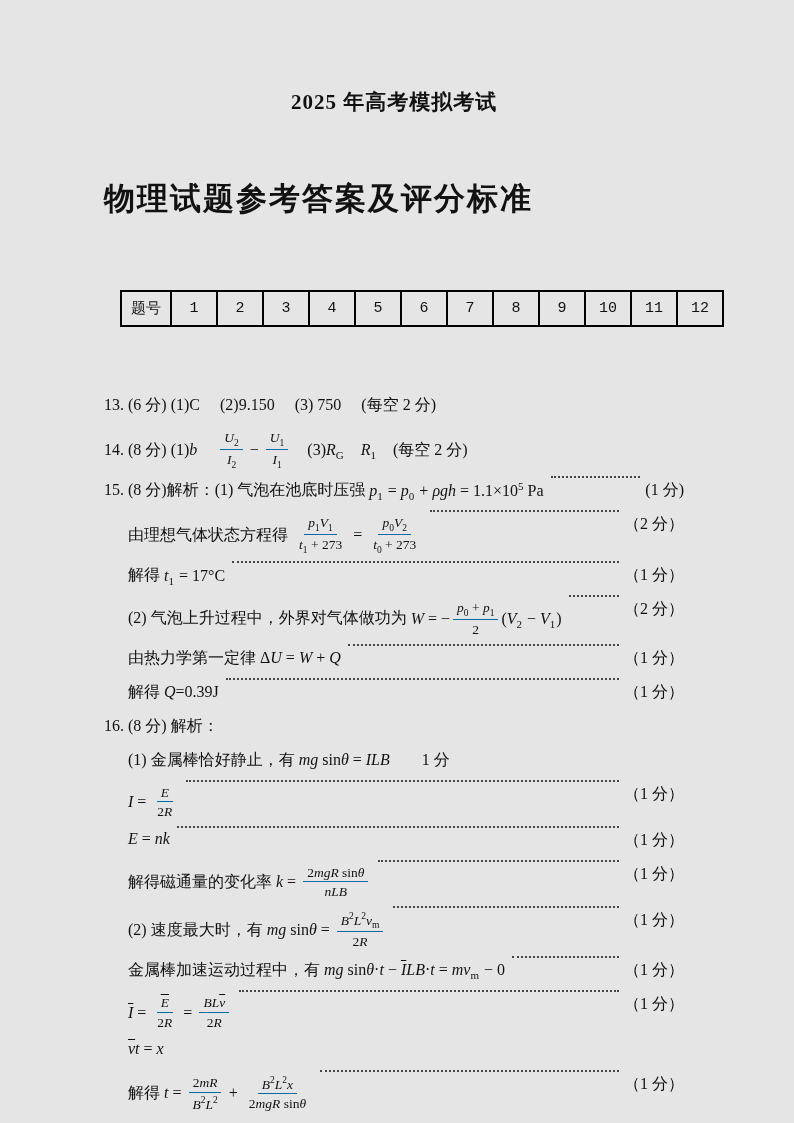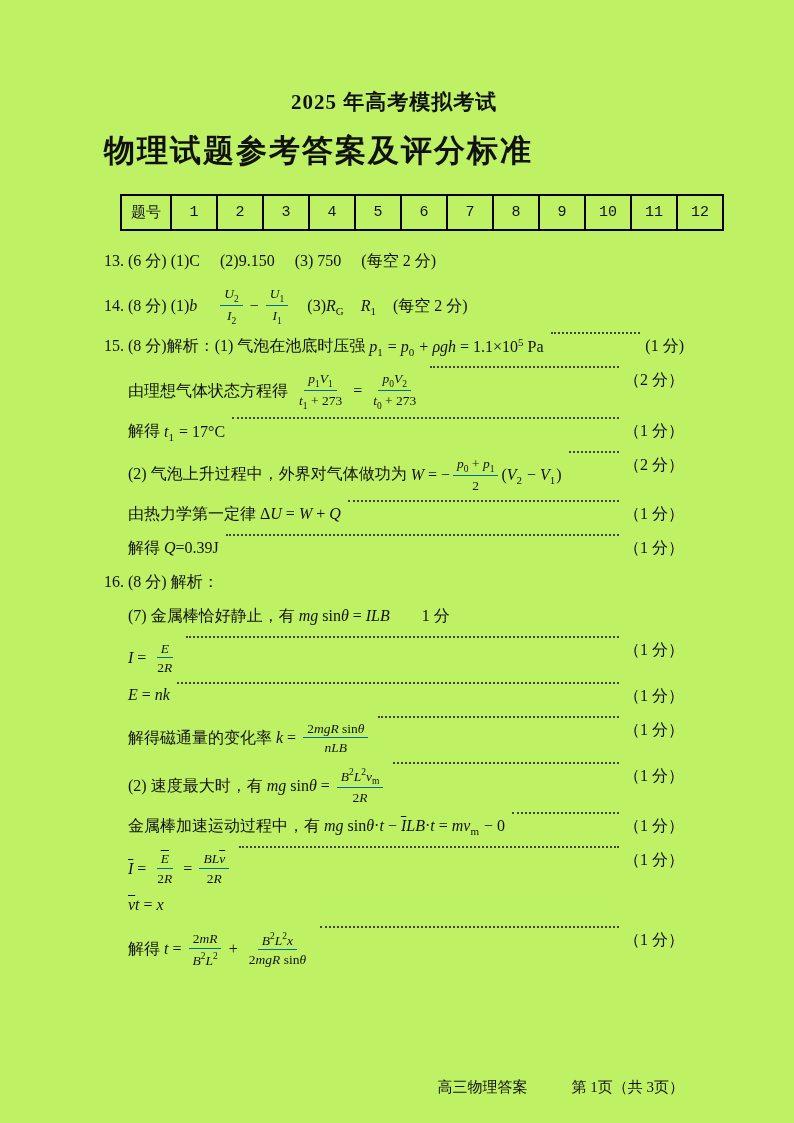--- a/index.html
+++ b/index.html
@@ -1,21 +1,21 @@
 <!DOCTYPE html>
 <html style="--red: #ef3428;"><head>
 <meta charset="utf-8">
 <style>
   html,body{margin:0;padding:0;background:#ffffff;}
   .page{
-    width:794px;height:1123px;box-sizing:border-box;background:#bef264;
+    width:794px;height:1123px;box-sizing:border-box;background:#e5e5e5;
     padding:88px 110px 26px 104px;
     display:flex;flex-direction:column;
     font-family:"Liberation Serif","DejaVu Serif",serif;
-    color:#111;overflow:hidden;position:relative;
+    color:#111;overflow:hidden;position:relative;gap:48px;
   }
   .title1{text-align:center;font-size:21px;font-weight:bold;letter-spacing:1px;margin:0 0 14px 0;}
   .title2{font-size:31px;font-weight:900;letter-spacing:2px;margin:0 0 22px 0;
           font-family:"Liberation Sans","DejaVu Sans",sans-serif;}
   table.ans{border-collapse:collapse;margin-left:16px;font-family:Liberation Mono, monospace;}
   table.ans td{border:2px solid #000;text-align:center;vertical-align:middle;
     font-size:15px;height:33px;padding:0 2px;min-width:40px;}
   table.ans td:first-child{min-width:44px;}
   table.ans td.red{color:var(--red,#ef3428);}
   .lines{margin-top:20px;}
@@ -100,21 +100,21 @@
       </div>
       <div class="sol-line indent">
         <span class="content"><span class="rm">解得 </span><span class="it">Q</span><span class="rm">=0.39J</span></span>
         <span class="leader"></span>
         <span class="score">（1 分）</span>
       </div>
       <div class="sol-line">
         <span class="content"><span class="rm">16. (8 分) 解析：</span></span>
       </div>
       <div class="sol-line indent">
-        <span class="content"><span class="rm">(7) 金属棒恰好静止，有 </span><span class="it">mg</span><span class="rm"> sin</span><span class="it">θ</span><span class="rm"> = </span><span class="it">ILB</span><span class="rm">　　1 分</span></span>
+        <span class="content"><span class="rm">(1) 金属棒恰好静止，有 </span><span class="it">mg</span><span class="rm"> sin</span><span class="it">θ</span><span class="rm"> = </span><span class="it">ILB</span><span class="rm">　　1 分</span></span>
       </div>
       <div class="sol-line indent">
         <span class="content"><span class="it">I</span><span class="rm"> = </span><span class="frac"><span class="num"><span class="it">E</span></span><span class="den"><span class="rm">2</span><span class="it">R</span></span></span></span>
         <span class="leader"></span>
         <span class="score">（1 分）</span>
       </div>
       <div class="sol-line indent">
         <span class="content"><span class="it">E</span><span class="rm"> = </span><span class="it">nk</span></span>
         <span class="leader"></span>
         <span class="score">（1 分）</span>

